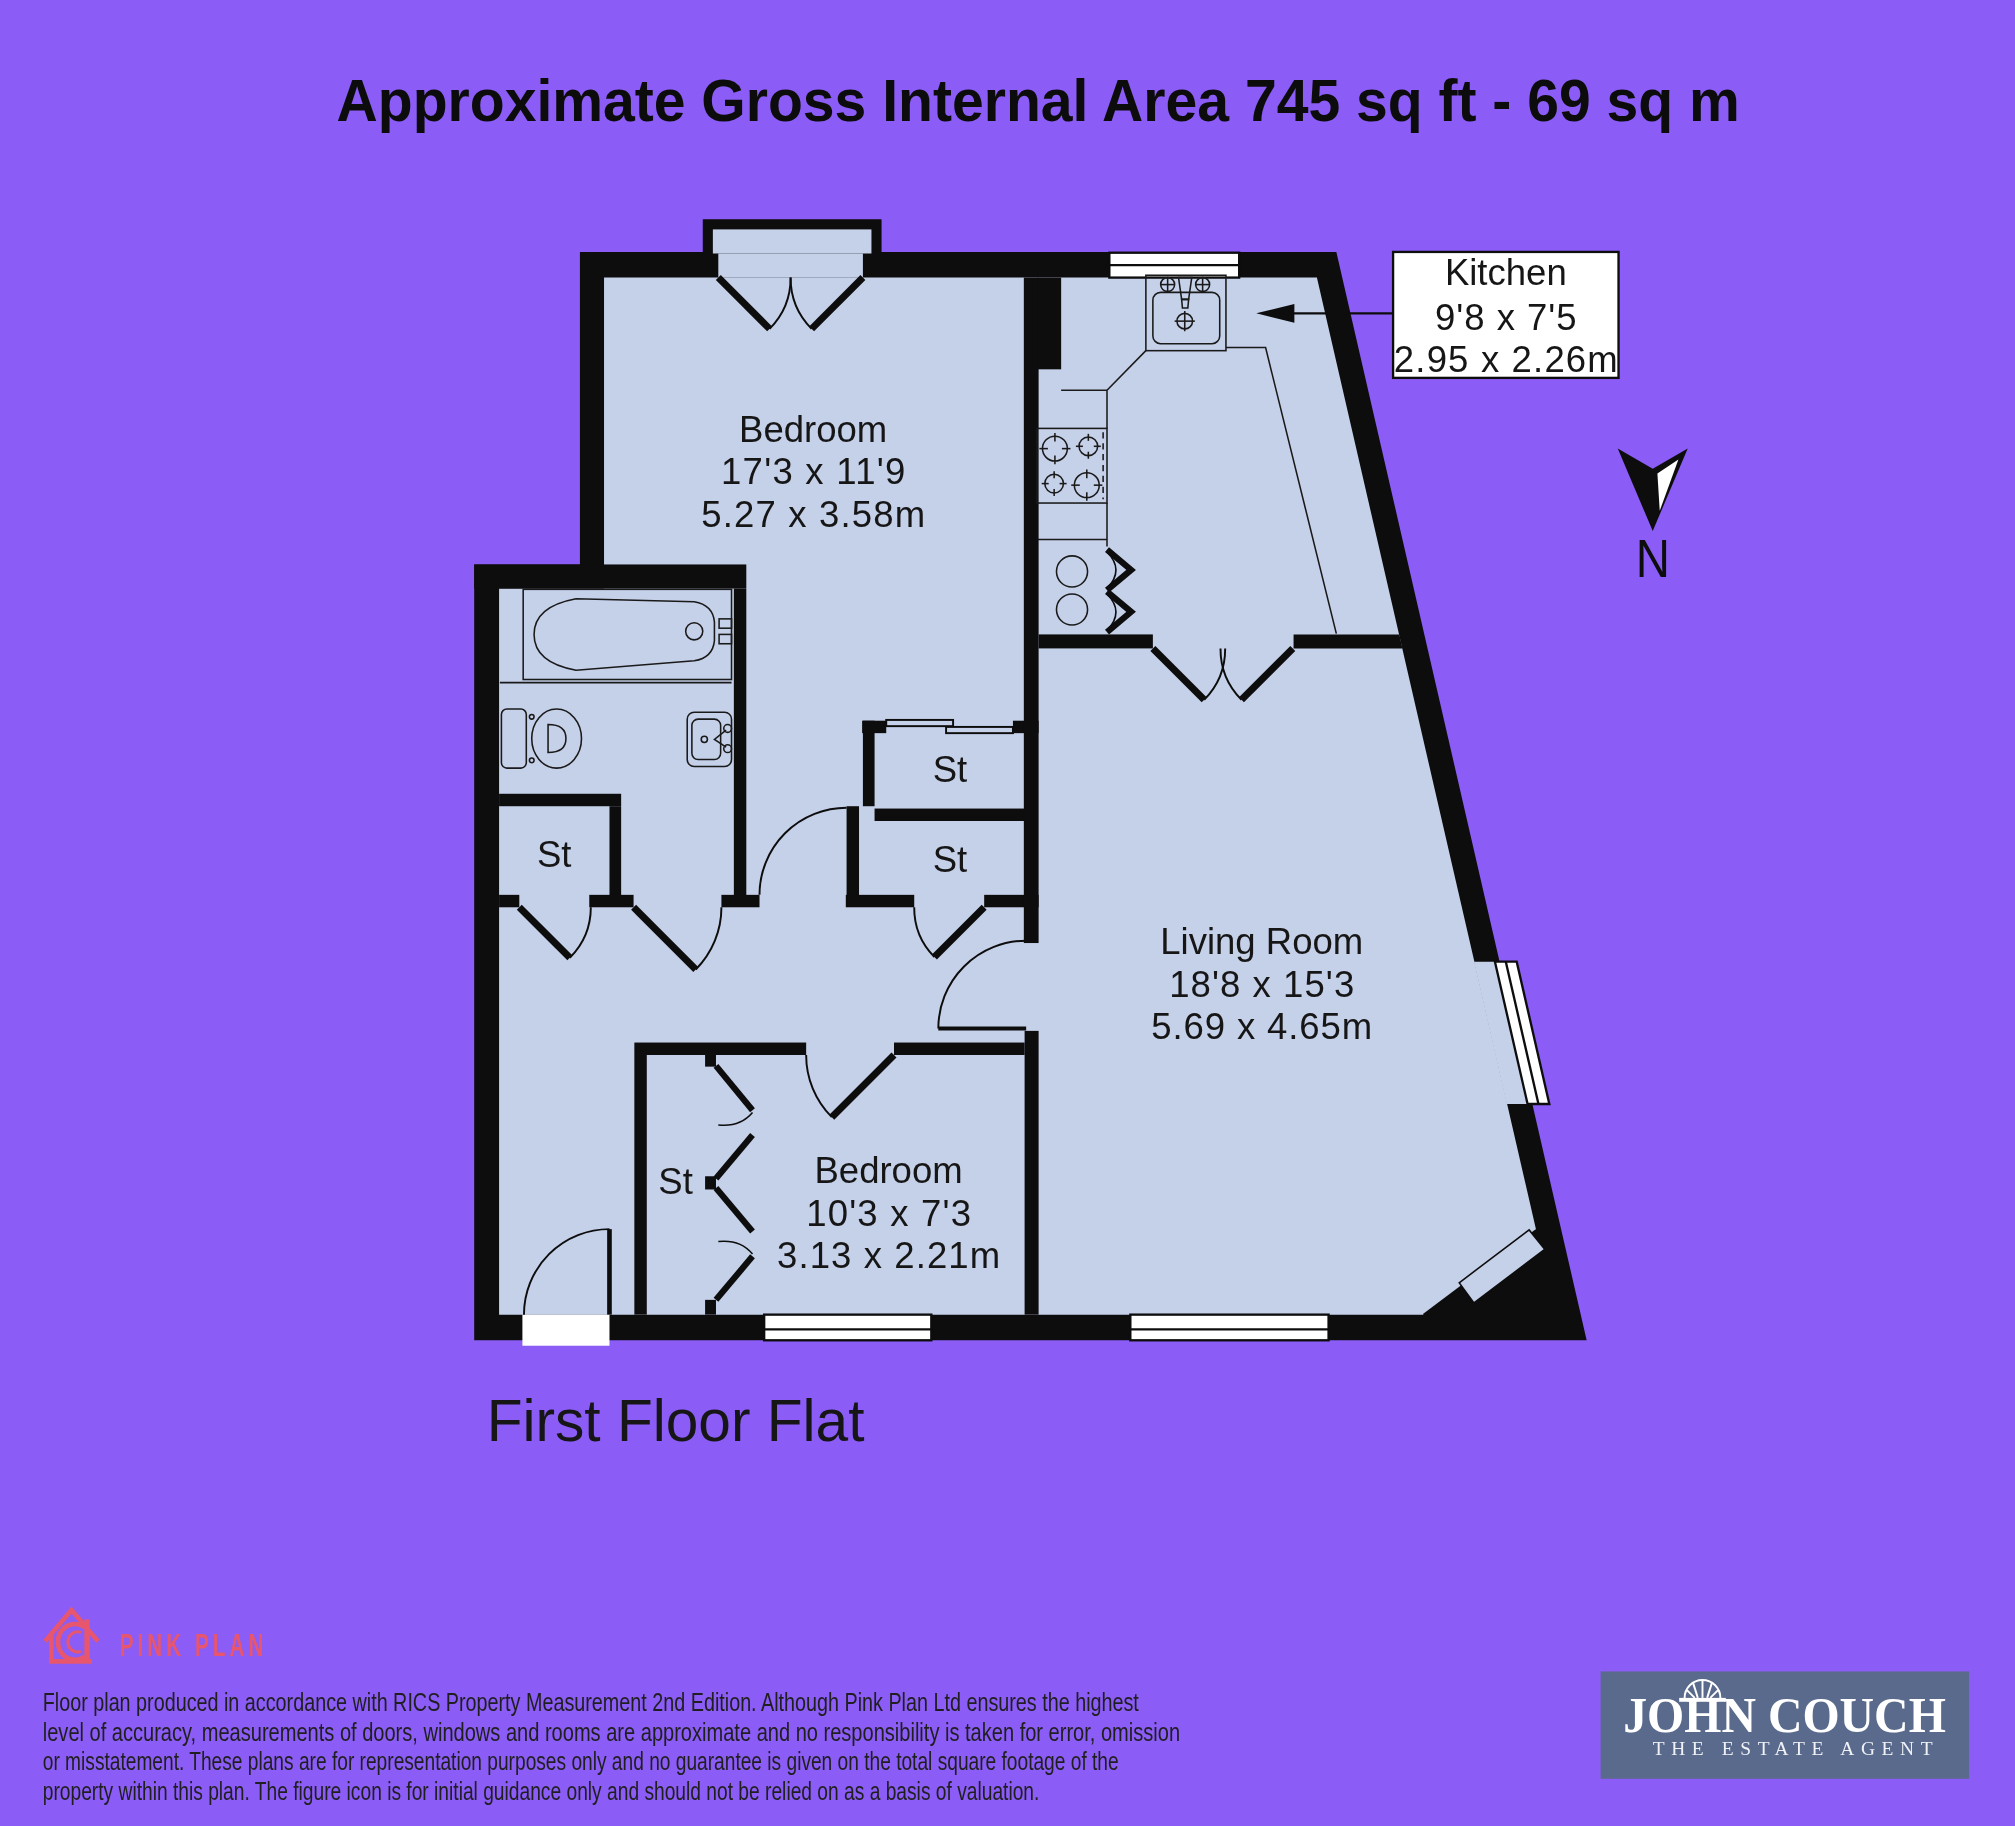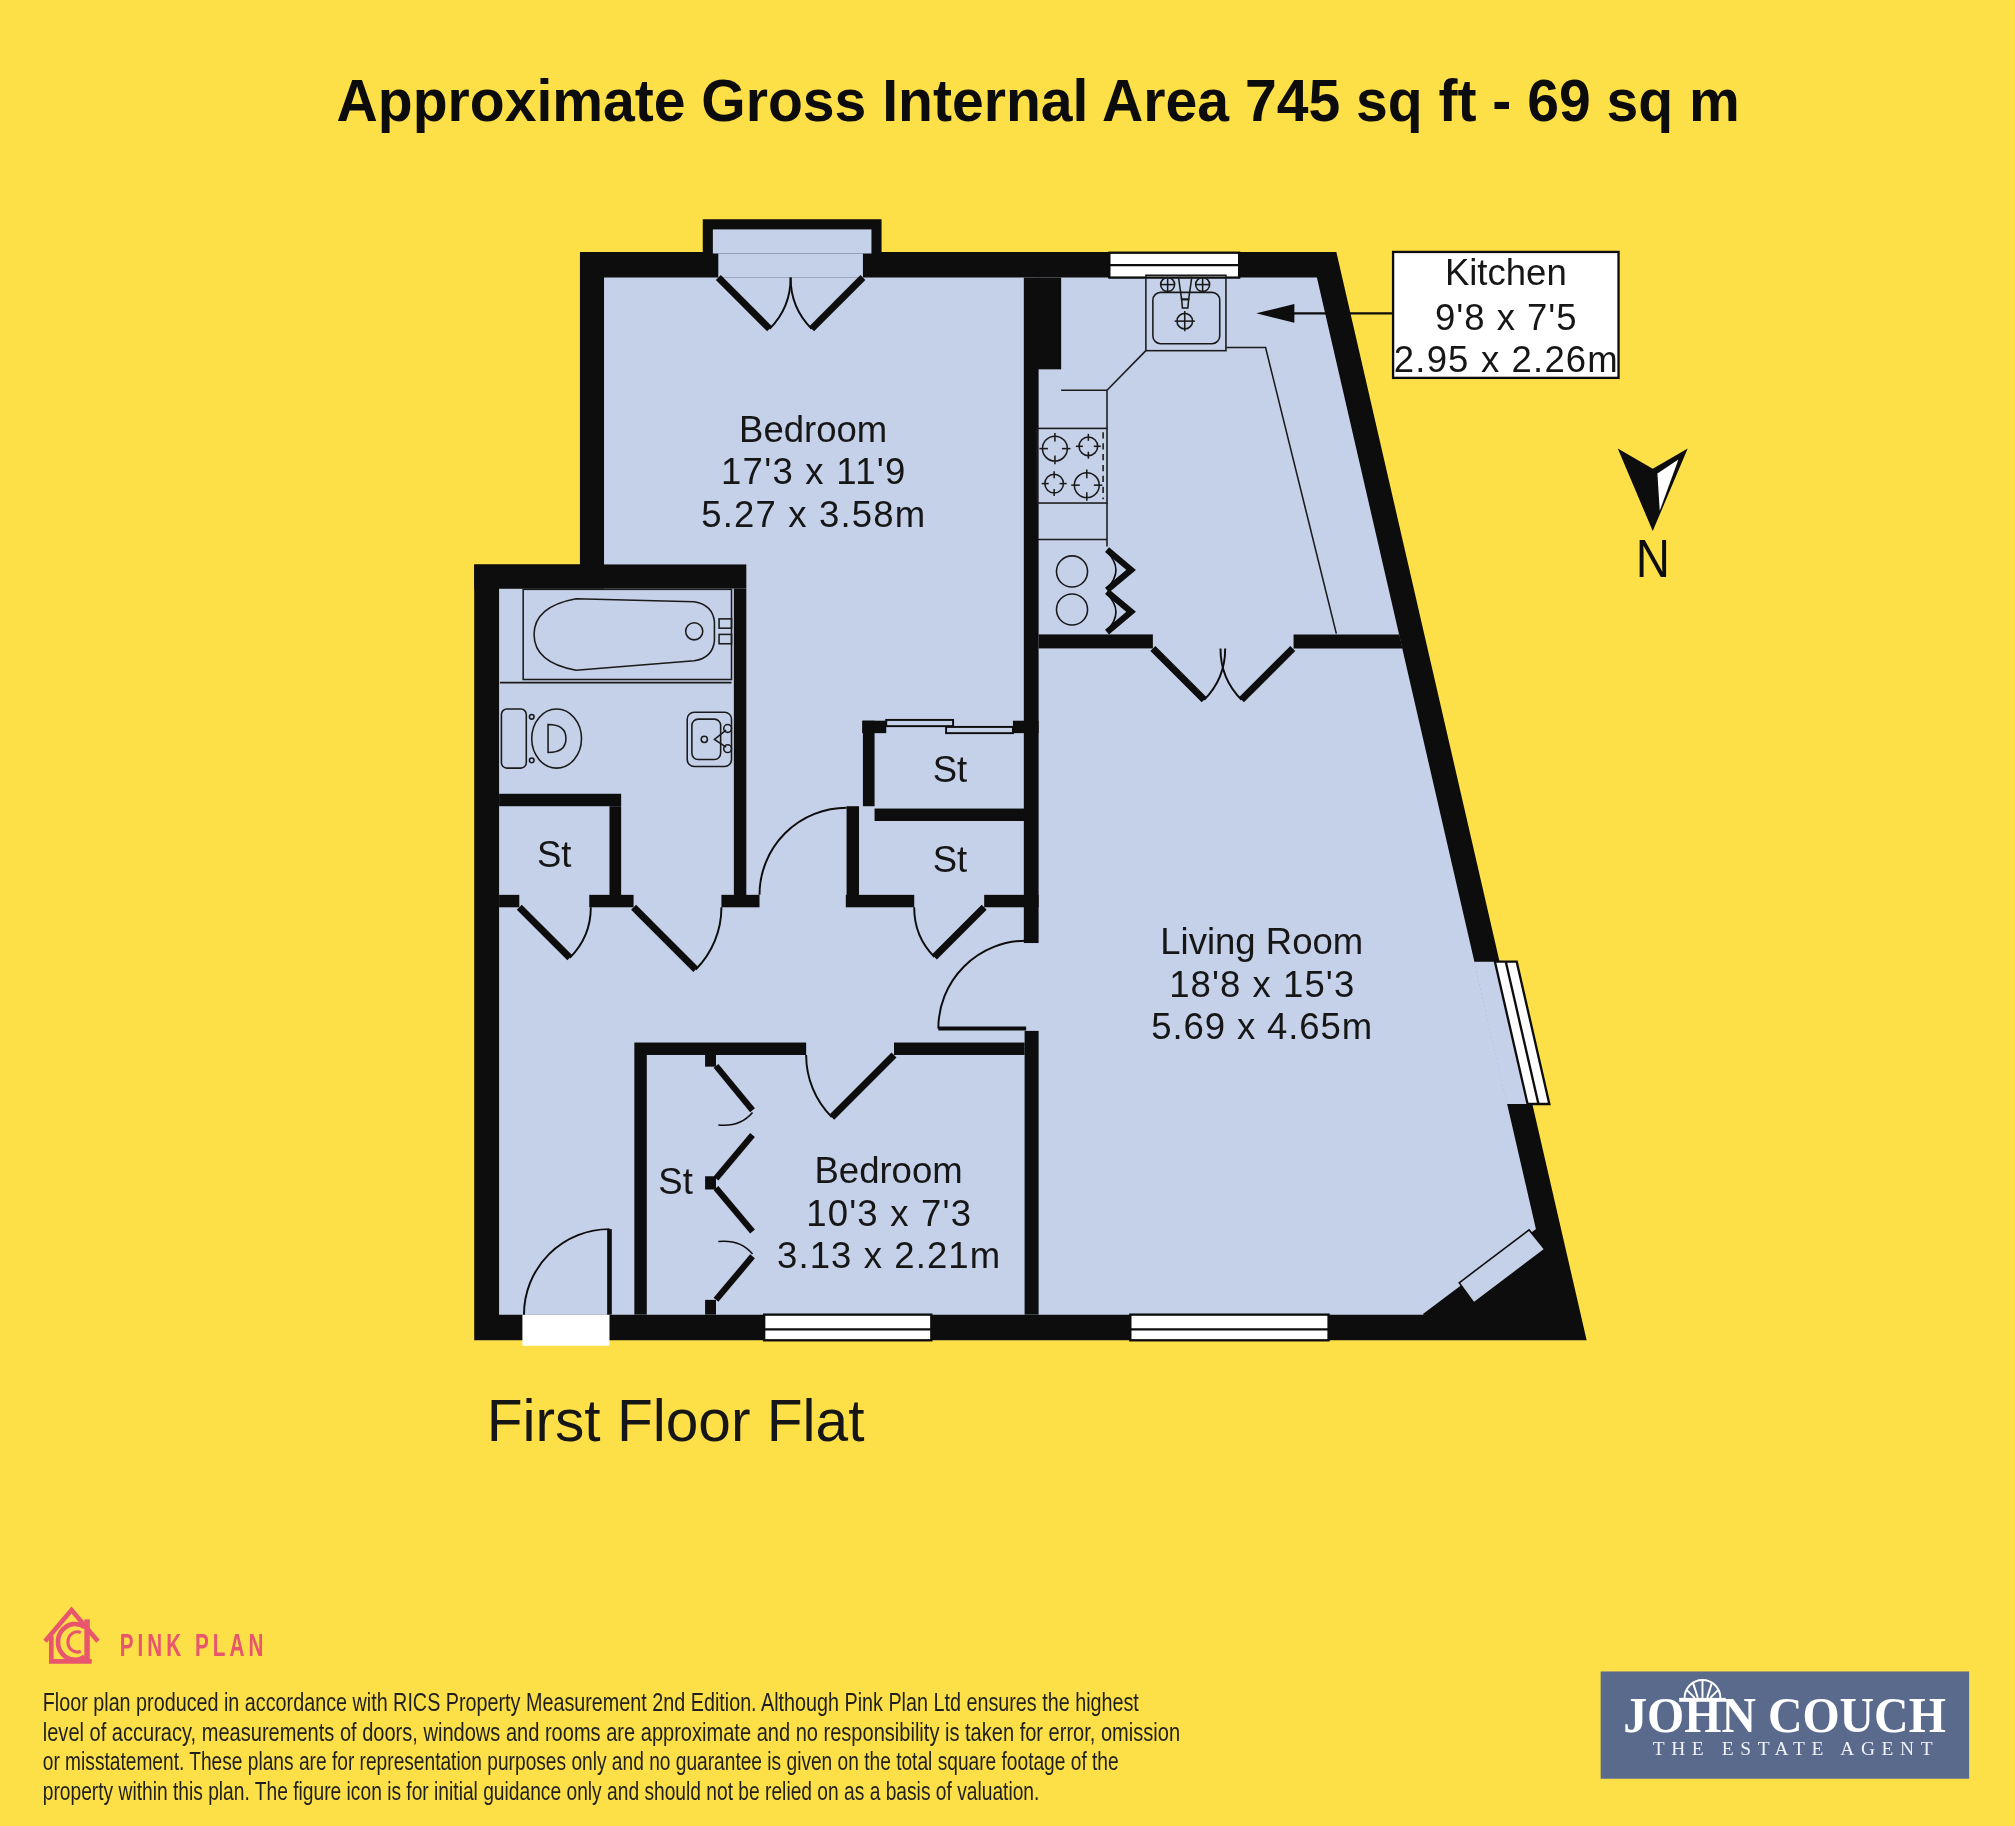--- a/index.html
+++ b/index.html
@@ -1,16 +1,16 @@
 <!DOCTYPE html>
 <html style="font-size:12.4px"><head>
 <meta charset="utf-8">
 <style>
   html,body{margin:0;padding:0;background:#ffffff;}
-  #page{position:relative;width:2015px;height:1827px;background:#fde047;overflow:hidden;}
+  #page{position:relative;width:2015px;height:1827px;background:#8b5cf6;overflow:hidden;}
   svg{position:absolute;left:0;top:0;}
   text{font-family:"Liberation Sans", sans-serif;}
 </style>
 </head>
 <body>
 <div id="page">
 <svg width="2015" height="1827" viewBox="0 0 2592 2350">
 
   <text x="433" y="155" font-size="75" font-weight="bold" fill="#0c0c0c" textLength="1805" lengthAdjust="spacingAndGlyphs">Approximate Gross Internal Area 745 sq ft - 69 sq m</text>
 

